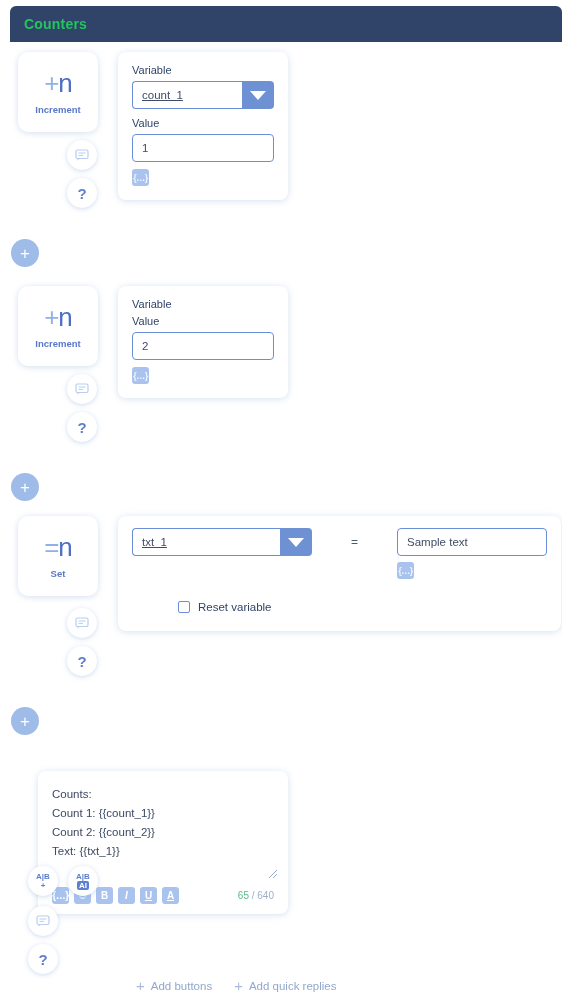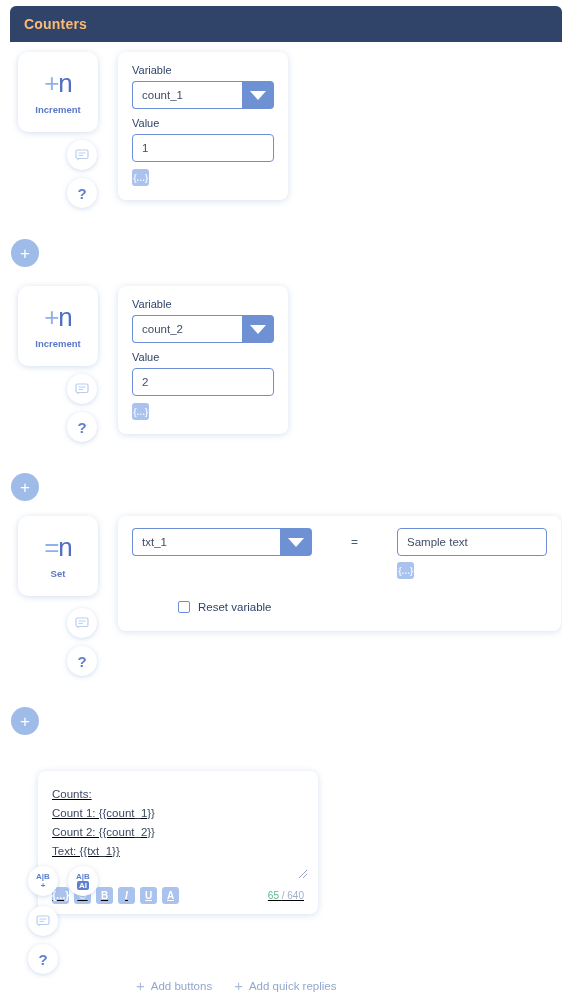--- a/index.html
+++ b/index.html
@@ -10,21 +10,21 @@
     overflow: hidden;
   }
   .page { position: relative; width: 562px; height: 994px; background:#fff; }
 
   
   .header {
     position:absolute; left:10px; top:6px; width:552px; height:36px;
     background:#2f4468; border-radius:6px 6px 0 0;
     display:flex; align-items:center; padding-left:14px;
   }
-  .header-title { color:#fdba74; font-size:14px; font-weight:bold; letter-spacing:.2px; }
+  .header-title { color:#22c55e; font-size:14px; font-weight:bold; letter-spacing:.2px; }
 
   
   .node { position:absolute; display:flex; align-items:flex-start; }
 
   .type-card {
     width:80px; height:80px; background:#fff;
     border-radius:10px;
     box-shadow:0 1px 6px rgba(130,160,210,.35);
     display:flex; flex-direction:column; align-items:center; justify-content:center;
     flex:0 0 80px;
@@ -53,21 +53,21 @@
     box-shadow:0 1px 7px rgba(130,160,210,.33);
     padding:12px 14px 14px 14px;
   }
   .field-label { font-size:11px; font-weight:normal; color:#2f4468; margin-bottom:5px; }
 
   .select-wrap { display:flex; height:28px; margin-bottom:8px; }
   .select-box {
     flex:1; border:1px solid #6b8fd6; border-right:none;
     border-radius:4px 0 0 4px; background:#fff;
     display:flex; align-items:center; padding-left:9px;
-    font-size:11.5px; color:#3f4d66;
+    font-size:11.5px; color:#3f4d66;text-decoration:underline;
   }
   .select-arrow {
     width:32px; background:#6d91d3; border-radius:0 4px 4px 0;
     display:flex; align-items:center; justify-content:center;
   }
   .caret { width:0;height:0;border-left:8px solid transparent;border-right:8px solid transparent;border-top:9px solid #fff; }
 
   .text-input {
     height:28px; border:1px solid #6b8fd6; border-radius:4px; background:#fff;
     display:flex; align-items:center; padding-left:9px;
@@ -170,26 +170,20 @@
 
   <div class="node" style="left:18px; top:286px;">
     <div class="type-card">
       <div class="type-glyph">
         <span class="glyph-plus">+</span><span class="glyph-n">n</span>
       </div>
       <div class="type-label">Increment</div>
     </div>
     <div class="panel" style="margin-left:20px; width:170px;">
       <div class="field-label">Variable</div>
-      <div class="select-wrap">
-        <div class="select-box">count_2</div>
-        <div class="select-arrow">
-            <div class="caret"></div>
-          </div>
-      </div>
       <div class="field-label">Value</div>
       <div class="text-input">2</div>
       <div class="var-chip" style="margin-top:7px;">{…}</div>
     </div>
   </div>
   <div class="rail" style="left:67px; top:374px; gap:8px;">
     <div class="circle-btn">
       <svg width="14" height="12" viewBox="0 0 14 12">
         <rect x="1" y="1" width="12" height="8.5" rx="1.5" fill="none" stroke="#b9cdee" stroke-width="1.2"></rect>
         <line x1="3.5" y1="4" x2="10.5" y2="4" stroke="#b9cdee" stroke-width="1"></line>
@@ -246,21 +240,21 @@
       <span class="qmark">?</span>
     </div>
   </div>
 
   <div class="add-circle" style="left:11px; top:707px;">
     <span>+</span>
   </div>
 
   <div class="node" style="left:18px; top:771px;">
 
-    <div class="msg-panel" style="margin-left:20px; width:280px;text-decoration:underline;">
+    <div class="msg-panel" style="margin-left:20px; width:250px;">
       <div class="msg-line">Counts:</div>
       <div class="msg-line">Count 1: {{count_1}}</div>
       <div class="msg-line">Count 2: {{count_2}}</div>
       <div class="msg-line">Text: {{txt_1}}</div>
 
       <svg class="resize-handle" viewBox="0 0 12 12">
         <line x1="2" y1="10" x2="10" y2="2" stroke="#9aa9c2" stroke-width="1"></line>
         <line x1="6" y1="10" x2="10" y2="6" stroke="#9aa9c2" stroke-width="1"></line>
       </svg>
 

